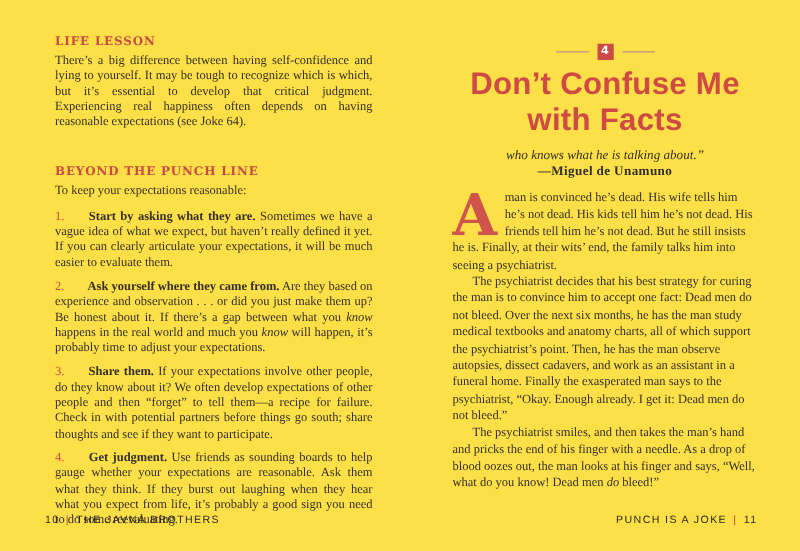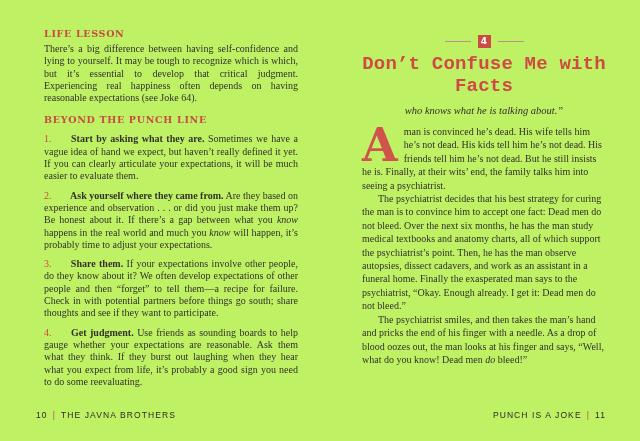--- a/index.html
+++ b/index.html
@@ -4,62 +4,62 @@
 <style>
   html,body { margin:0; padding:0; }
   body {
     width:640px; height:441px;
     background:#ffffff;
     font-family:"Liberation Serif", serif;
     color:#332f2c;
     position:relative;
     overflow:hidden;
   }
-  .spread { position:absolute; inset:0; background:#bef264; }
+  .spread { position:absolute; inset:0; background:#fde047; }
 
   
   .left-page { position:absolute; left:44px; top:28px; width:254px; }
   .red-heading {
     font-family:"DejaVu Serif", serif;
     font-weight:bold;
     color:#c94a42;
     font-size:9.5px;
     letter-spacing:0.7px;
     margin:0 0 4px 0;
   }
   .left-body {
     font-size:10px;
     line-height:12.3px;
     text-align:justify;
     margin:0;
   }
-  .section-beyond { margin-top:10px; }
+  .section-beyond { margin-top:28px; }
   .intro-line { text-align:left; }
   .list { margin-top:8px; }
   .list-item { margin-bottom:7px; }
   .num { color:#c94a42; }
   .lead { font-weight:bold;margin-left:16px; }
   .it { font-style:italic;margin-top:28px; }
 
   
   .right-page { position:absolute; left:362px; top:34px; width:244px; text-align:center; }
   .chapter-head { display:flex; align-items:center; justify-content:center; gap:7px; height:14px; }
   .dash { width:26px; height:1px; background:#bf8f8a; }
   .chapter-badge {
     background:#cc4b44; color:#ffffff;
     width:13px; height:13px;
     font-family:"DejaVu Sans", sans-serif;
     font-weight:bold; font-size:9px; line-height:13px;
     text-align:center; display:inline-block;
   }
   .chapter-title {
-    font-family:Liberation Mono, monospace;
+    font-family:Liberation Sans, sans-serif;
     font-weight:bold;
     color:#cf4a45;
-    font-size:19px;
+    font-size:25px;
     letter-spacing:0.2px;
     margin:5px 0 0 0;
   }
   .epigraph { margin-top:7px; font-style:italic; font-size:10.5px; line-height:13px; }
   .epigraph p { margin:0; }
   .attribution {
     font-style:normal; font-weight:bold;
     font-size:10.5px; letter-spacing:0.3px;
     margin-top:1px;
   }
@@ -94,28 +94,29 @@
 <body>
 
 <div class="spread">
 
   <div class="left-page">
     <h3 class="red-heading">LIFE LESSON</h3>
     <p class="left-body">There’s a big difference between having self-confidence and lying to yourself. It may be tough to recognize which is which, but it’s essential to develop that critical judgment. Experiencing real happiness often depends on having reasonable expectations (see Joke 64).</p>
 
     <div class="section-beyond">
       <h3 class="red-heading">BEYOND THE PUNCH LINE</h3>
+      <p class="left-body intro-line">To keep your expectations reasonable:</p>
     </div>
 
     <div class="list">
       <div class="list-item">
         <p class="left-body">
           <span class="num">1.</span>
           <span class="lead">Start by asking what they are.</span>
-          <span>Sometimes we have a vague idea of hand we expect, but haven’t really defined it yet. If you can clearly articulate your expectations, it will be much easier to evaluate them.</span>
+          <span>Sometimes we have a vague idea of what we expect, but haven’t really defined it yet. If you can clearly articulate your expectations, it will be much easier to evaluate them.</span>
         </p>
       </div>
       <div class="list-item">
         <p class="left-body">
           <span class="num">2.</span>
           <span class="lead">Ask yourself where they came from.</span>
           <span>Are they based on experience and observation . . . or did you just make them up? Be honest about it. If there’s a gap between what you</span>
           <span class="it">know</span>
           <span>happens in the real world and much you</span>
           <span class="it">know</span>
@@ -142,20 +143,21 @@
   <div class="right-page">
     <div class="chapter-head">
       <span class="dash"></span>
       <span class="chapter-badge">4</span>
       <span class="dash"></span>
     </div>
     <h1 class="chapter-title">Don’t Confuse Me with Facts</h1>
 
     <div class="epigraph">
       <p>who knows what he is talking about.”</p>
+      <p class="attribution">—Miguel de Unamuno</p>
     </div>
 
     <div class="right-body">
       <p>
         <span class="dropcap">A</span>
         <span>man is convinced he’s dead. His wife tells him he’s not dead. His kids tell him he’s not dead. His friends tell him he’s not dead. But he still insists he is. Finally, at their wits’ end, the family talks him into seeing a psychiatrist.</span>
       </p>
       <p class="indent">The psychiatrist decides that his best strategy for curing the man is to convince him to accept one fact: Dead men do not bleed. Over the next six months, he has the man study medical textbooks and anatomy charts, all of which support the psychiatrist’s point. Then, he has the man observe autopsies, dissect cadavers, and work as an assistant in a funeral home. Finally the exasperated man says to the psychiatrist, “Okay. Enough already. I get it: Dead men do not bleed.”</p>
       <p class="indent">
         <span>The psychiatrist smiles, and then takes the man’s hand and pricks the end of his finger with a needle. As a drop of blood oozes out, the man looks at his finger and says, “Well, what do you know! Dead men</span>

